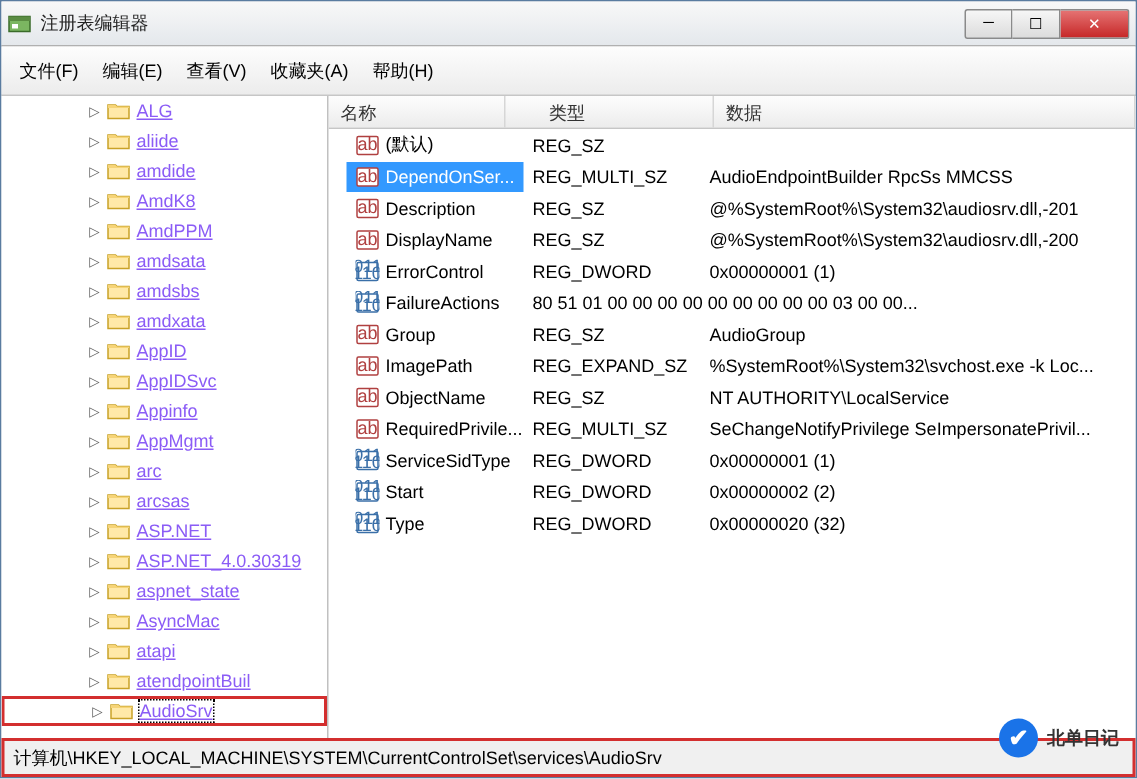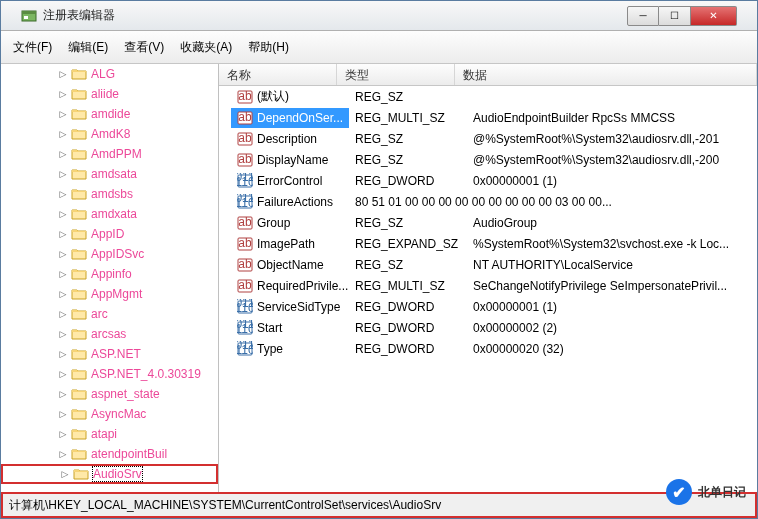--- a/index.html
+++ b/index.html
@@ -1,49 +1,49 @@
 <!DOCTYPE html>
 <html><head>
 <meta charset="utf-8">
 <style>
 * { margin: 0; padding: 0; box-sizing: border-box; font-family: "Microsoft YaHei", "SimSun", Arial, sans-serif; font-size: 12px; }
 body { width: 758px; height: 519px; background: #fff; overflow: hidden; position: relative; }
 
 .window { width: 758px; height: 519px; border: 1px solid #5a7ca0; background: #f0f0f0; display: flex; flex-direction: column; }
 
-.titlebar { height: 30px; background: linear-gradient(#f8f8f8, #e4e8ec); display: flex; align-items: center; padding: 0 20px; border-bottom: 1px solid #b0b0b0; }
+.titlebar { height: 30px; background: linear-gradient(#f8f8f8, #e4e8ec); display: flex; align-items: center; padding: 0 4px; border-bottom: 1px solid #b0b0b0; }
 .titlebar-icon { width: 16px; height: 16px; margin-right: 6px; }
 .titlebar-text { flex: 1; color: #222; }
 .win-buttons { display: flex; gap: 0; }
 .win-btn { width: 32px; height: 20px; border: 1px solid #8a8a8a; background: linear-gradient(#f6f6f6,#dcdcdc); display: flex; align-items: center; justify-content: center; font-size: 10px; cursor: pointer; }
 .win-btn.min { border-radius: 2px 0 0 2px; }
 .win-btn.max { border-left: none; }
 .win-btn.close { width: 46px; border-left: none; background: linear-gradient(#e57373,#c62828); color: #fff; border-radius: 0 2px 2px 0; }
 
 .menubar { height: 22px; background: linear-gradient(#fdfdfd,#ececec); display: flex; align-items: center; padding: 16px 4px; border-bottom: 1px solid #c6c6c6; }
 .menu-item { padding: 2px 8px; cursor: pointer; }
 
 .content { flex: 1; display: flex; overflow: hidden; background: #fff; }
 
 .tree-pane { width: 218px; overflow: hidden; border-right: 1px solid #c0c0c0; position: relative; }
 .tree-scroll { height: 100%; overflow-y: auto; overflow-x: auto; }
 .tree-node { display: flex; align-items: center; height: 20px; padding-left: 56px; white-space: nowrap; cursor: pointer; }
 .tree-expander { width: 12px; height: 12px; margin-right: 2px; display: inline-flex; align-items: center; justify-content: center; color: #666; font-size: 9px; }
 .folder-icon { width: 16px; height: 14px; margin-right: 4px; display: inline-block; }
 .folder-icon svg { width: 16px; height: 14px; }
-.tree-label { color: #ec4899; }
+.tree-label { color: #8b5cf6; text-decoration: underline; }
 .tree-node.selected { }
 .tree-node.selected .tree-label { outline: 1px dotted #000; }
 .highlight-box { border: 2px solid #d32f2f; }
 
 .list-pane { flex: 1; overflow: hidden; display: flex; flex-direction: column; }
 .list-header { height: 22px; background: linear-gradient(#fdfdfd,#ececec); display: flex; border-bottom: 1px solid #c6c6c6; }
 .list-header-cell { padding: 3px 8px; border-right: 1px solid #d6d6d6; color: #333; }
 .col-name { width: 118px; }
-.col-type { width: 118px; }
+.col-type { width: 118px; margin-left: 21px; }
 .col-data { flex: 1; }
 .list-body { flex: 1; overflow: auto; }
 .list-row { display: flex; height: 21px; align-items: center; cursor: pointer; }
 .list-row.selected .cell-name { background: #3399ff; color: #fff; }
 .cell { padding: 2px 6px; overflow: hidden; text-overflow: ellipsis; white-space: nowrap; }
 .cell-name { width: 118px; display: flex; align-items: center; gap: 4px; margin-left: 12px; }
 .cell-type { width: 118px; }
 .cell-data { flex: 1; }
 .val-icon { width: 16px; height: 16px; flex: none; }
 

